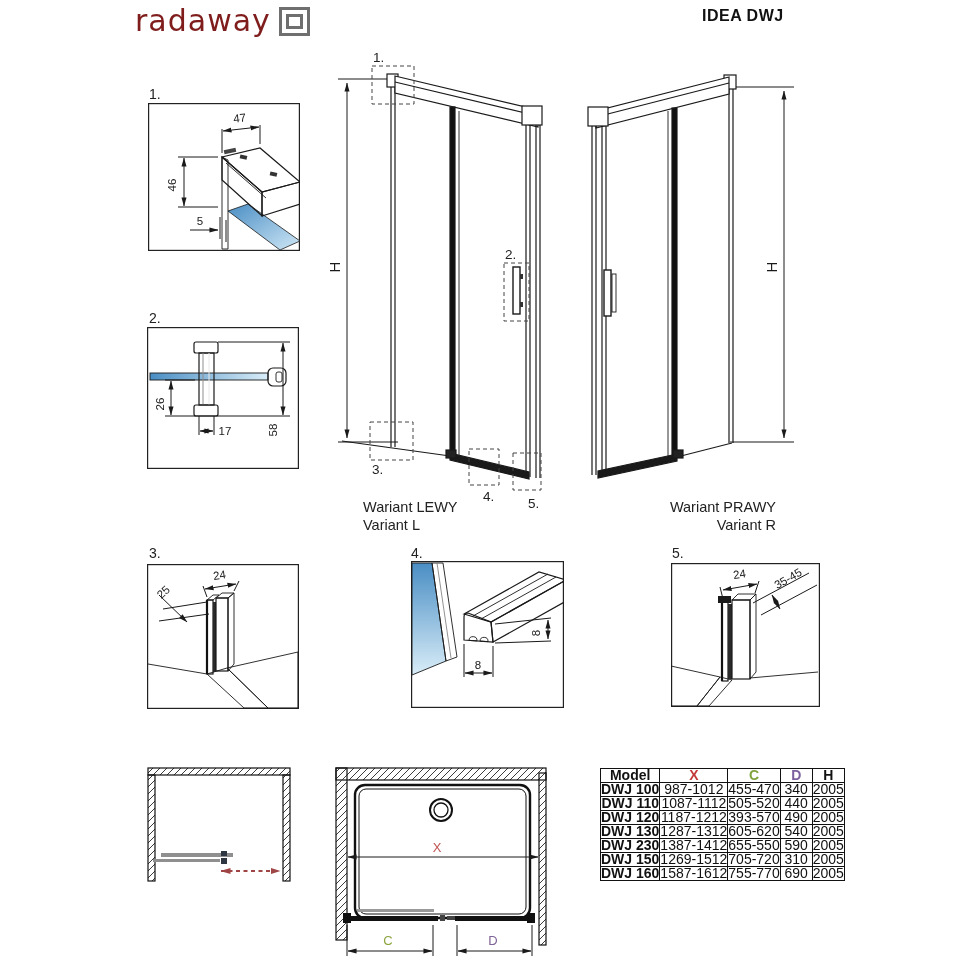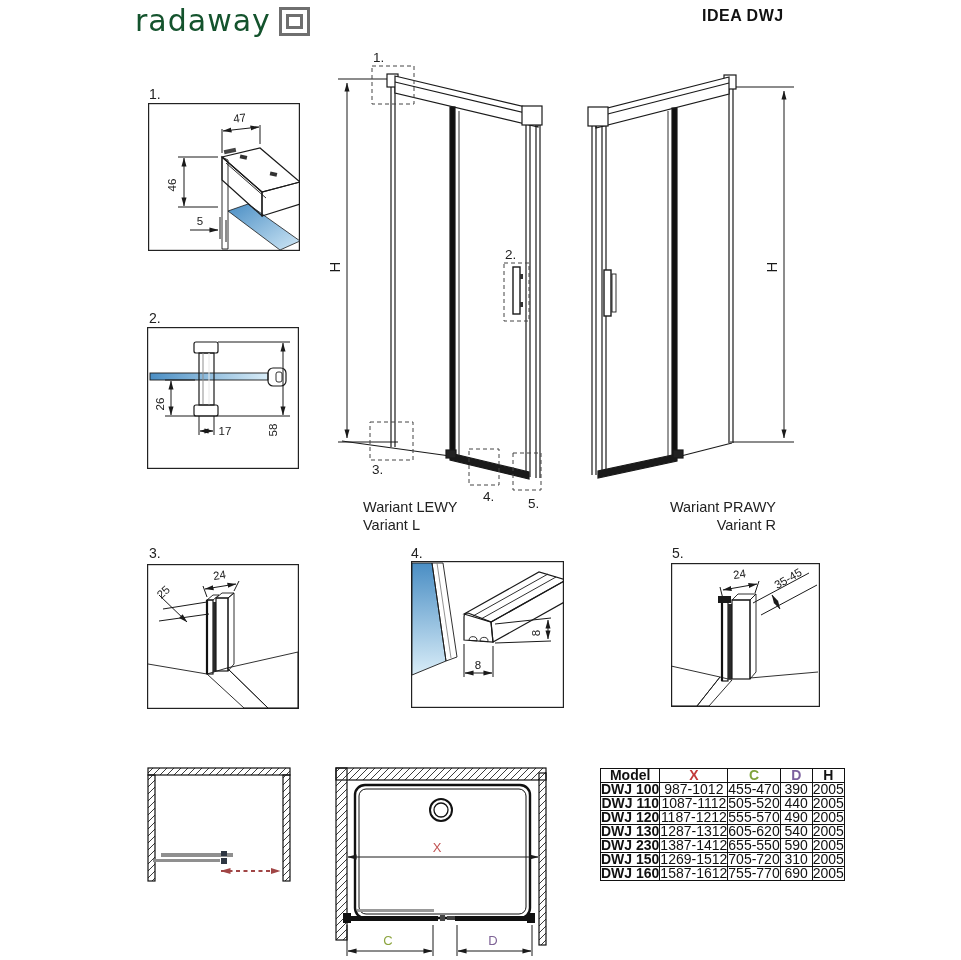--- a/index.html
+++ b/index.html
@@ -2,21 +2,21 @@
 <html><head>
 <meta charset="utf-8">
 <style>
   html,body { margin:0; padding:0; background:#fff; }
   .page { position:relative; width:961px; height:960px; background:#ffffff; overflow:hidden;
           font-family:"Liberation Sans",sans-serif; }
 
   
   .logo { position:absolute; left:135px; top:4px; display:flex; align-items:center; }
   .logo-text { font-family:"DejaVu Sans",sans-serif; font-size:30px; line-height:1.1;
-               color:#14532d; letter-spacing:1px; }
+               color:#7f1d1d; letter-spacing:1px; }
   .logo-mark { width:25px; height:23px; border:3px solid #6f6f6f; margin-left:8px; margin-top:2px;
                display:flex; align-items:center; justify-content:center; }
   .logo-mark-inner { width:11px; height:9px; border:3px solid #6f6f6f; }
   .title { position:absolute; left:702px; top:7px; font-size:16px; font-weight:bold;
            color:#111; letter-spacing:0.5px; }
 
   .detail-label { position:absolute; font-size:14px; color:#222; }
   svg { position:absolute; overflow:hidden; }
   svg text { font-family:"Liberation Sans",sans-serif; }
 
@@ -357,34 +357,34 @@
           <th style="color: rgb(127, 163, 60);">C</th>
           <th style="color: rgb(123, 95, 158);">D</th>
           <th style="color: rgb(17, 17, 17);">H</th>
         </tr>
       </thead>
     <tbody>
         <tr>
           <td class="model-cell">DWJ 100</td>
           <td>987-1012</td>
           <td>455-470</td>
-          <td>390</td>
+          <td>340</td>
           <td>2005</td>
         </tr>
         <tr>
           <td class="model-cell">DWJ 110</td>
           <td>1087-1112</td>
           <td>505-520</td>
           <td>440</td>
           <td>2005</td>
         </tr>
         <tr>
           <td class="model-cell">DWJ 120</td>
           <td>1187-1212</td>
-          <td>555-570</td>
+          <td>393-570</td>
           <td>490</td>
           <td>2005</td>
         </tr>
         <tr>
           <td class="model-cell">DWJ 130</td>
           <td>1287-1312</td>
           <td>605-620</td>
           <td>540</td>
           <td>2005</td>
         </tr>

